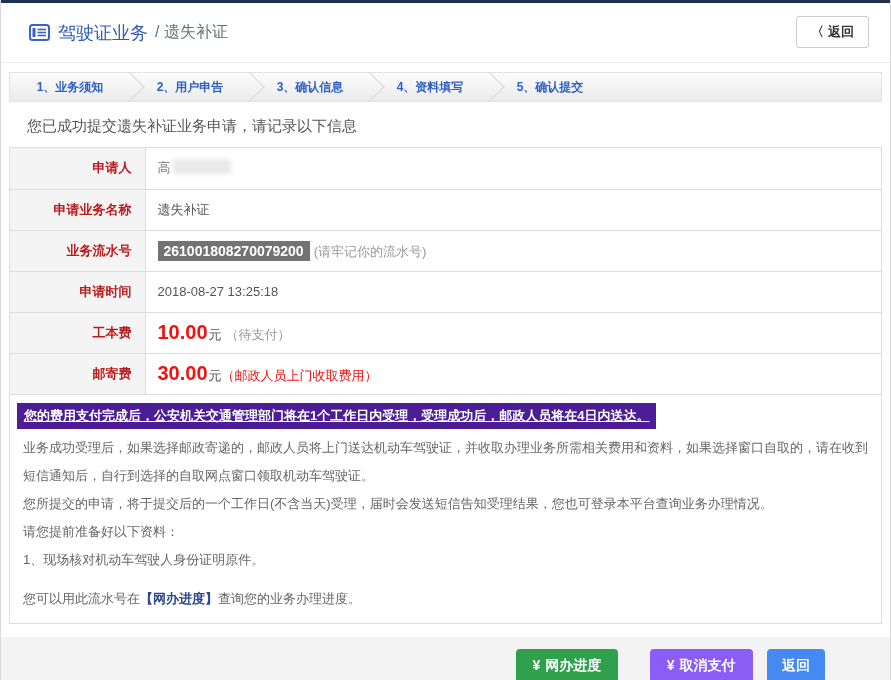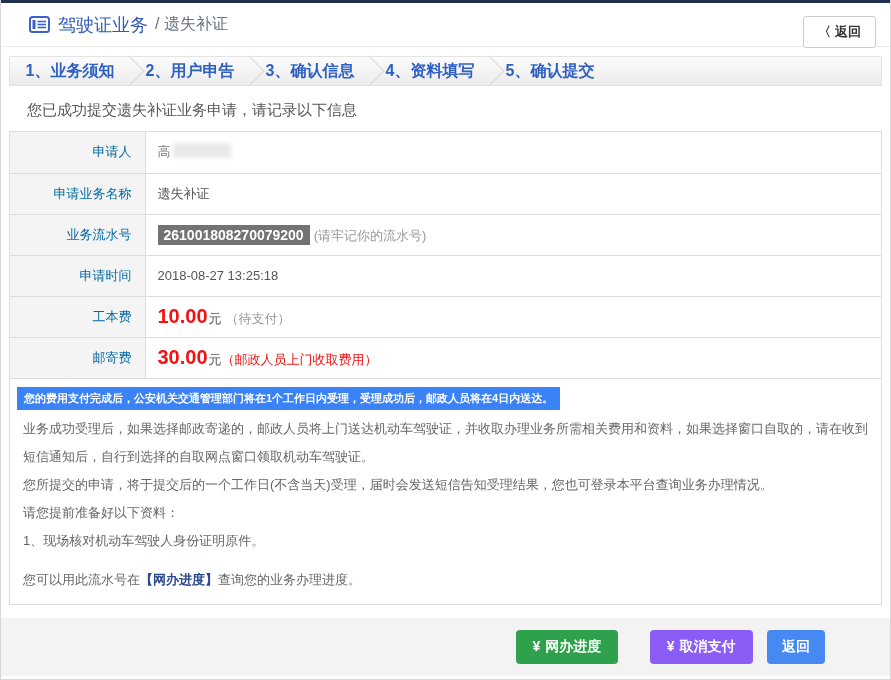--- a/index.html
+++ b/index.html
@@ -1,50 +1,50 @@
 <!DOCTYPE html>
 <html><head>
 <meta charset="utf-8">
 <style>
   * { margin:0; padding:0; box-sizing:border-box; }
   body { width:891px; background:#fff; font-family:"Liberation Sans","DejaVu Sans",sans-serif; }
   .page { width:891px; min-height:680px; border-left:1px solid #d8d8d8; border-right:1px solid #d8d8d8; border-bottom:1px solid #d8d8d8; background:#fff; position:relative; overflow:hidden; }
   .topbar { height:3px; background:#20304e; }
 
   
-  .hdr { height:44px; border-bottom:1px solid #ececec; display:flex; align-items:center; padding:0 14px 0 28px; position:relative; }
+  .hdr { height:60px; border-bottom:1px solid #ececec; display:flex; align-items:center; padding:0 14px 0 28px; position:relative; }
   .doc-icon { width:21px; height:17px; margin-right:8px; display:inline-block; }
   .hdr-title { color:#2f5bb7; font-size:18px; }
   .hdr-sub { color:#66707f; font-size:16px; margin-left:7px; }
-  .back-btn { position:absolute; right:14px; top:13px; background:#fff; border:1px solid #ccc; border-radius:3px; padding:6px 14px; font-size:13px; color:#333; font-weight:bold; cursor:pointer; font-family:inherit; }
+  .back-btn { position:absolute; right:21px; top:13px; background:#fff; border:1px solid #ccc; border-radius:3px; padding:6px 14px; font-size:13px; color:#333; font-weight:bold; cursor:pointer; font-family:inherit; }
   .back-btn .chev { margin-right:4px; font-weight:bold; }
 
   
   .steps { margin:9px 8px 0 8px; height:30px; display:flex; background:linear-gradient(#fcfcfc,#ebebeb); border:1px solid #e3e3e3; position:relative; }
-  .step { width:120px; position:relative; display:flex; align-items:center; justify-content:center; font-size:16px; font-weight:bold; color:#2d5fc4; }
+  .step { width:120px; position:relative; display:flex; align-items:center; justify-content:center; font-size:12px; font-weight:bold; color:#2d5fc4; }
   .step:not(.active):not(:last-child)::after { content:''; position:absolute; right:-10px; top:3px; width:21px; height:21px; border-top:1px solid #d8d8d8; border-right:1px solid #d8d8d8; transform:rotate(45deg); z-index:1; }
   .step.active { width:134px; margin-left:-13px; color:#fff; background:linear-gradient(#4694f2,#2d7ae2); z-index:2; clip-path:polygon(0 0, calc(100% - 14px) 0, 100% 50%, calc(100% - 14px) 100%, 0 100%, 13px 50%); padding-left:8px; }
 
   
   .success { margin:15px 0 11px 26px; font-size:15px; color:#555; }
   .panel { margin:0 8px; border:1px solid #ddd; }
   .itable { width:100%; border-collapse:collapse; }
   .itable td { border-bottom:1px solid #ddd; height:41px; font-size:13px; vertical-align:middle; }
   .itable tr:last-child td { border-bottom:1px solid #ddd; }
-  td.lbl { width:135px; background:#f4f4f4; border-right:1px solid #ddd; text-align:right; padding-right:13px; color:#0369a1; font-weight:normal; }
+  td.lbl { width:135px; background:#f4f4f4; border-right:1px solid #ddd; text-align:right; padding-right:13px; color:#b91c1c; font-weight:bold; }
   td.val { padding-left:12px; color:#555; }
   .redact { display:inline-block; width:58px; height:15px; background:#e9e9e9; border-radius:2px; filter:blur(2px); vertical-align:-2px; margin-left:2px; }
   .serial-badge { display:inline-block; background:#737373; color:#fff; font-weight:bold; font-size:14px; padding:2px 6px; }
   .dim-note { color:#999; margin-left:4px; }
   .price { color:#f21212; font-weight:bold; font-size:20px; }
   .unit { color:#555; margin-left:1px; }
   .red-note { color:#f21212; }
 
   .notes { padding:7px 8px 10px 6px; }
-  .alert-banner { display:inline-block; background:#3b82f6; color:#fff; font-weight:bold; font-size:11px; padding:4px 7px; margin:1px 0 5px 1px; }
+  .alert-banner { display:inline-block; background:#4c1d95; color:#fff; font-weight:bold; font-size:13px; padding:4px 7px; margin:1px 0 5px 1px;text-decoration:underline; }
   .notes p { font-size:13px; color:#666; line-height:28px; padding-left:7px; }
   .query-line { margin-top:11px; }
   .menu-ref { color:#2b4a8b; font-weight:bold; }
 
   
   .footer { margin-top:13px; background:#f3f3f3; padding:12px 65px 12px 0; text-align:right; }
   .fbtn { border:none; border-radius:4px; color:#fff; font-weight:bold; font-size:14px; padding:8px 17px; margin-left:10px; cursor:pointer; font-family:inherit; }
   .fbtn .yen { margin-right:5px; }
   .fbtn.green { background:#2fa04c; }
   .fbtn.red { background:#8b5cf6;margin-left:27px; }

